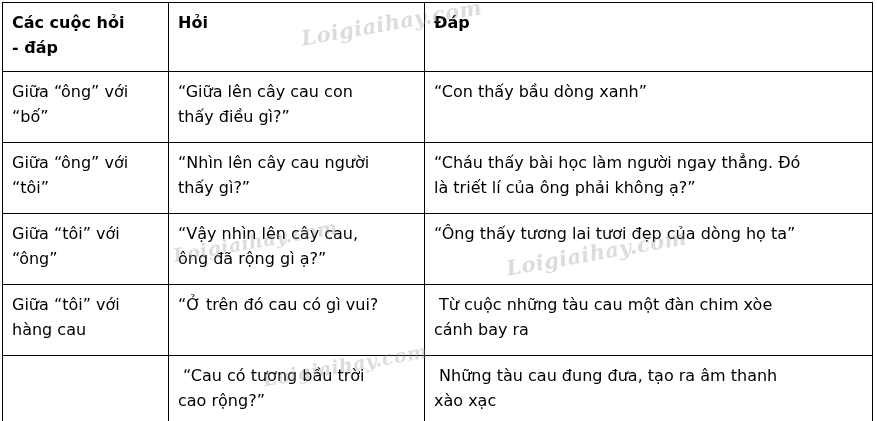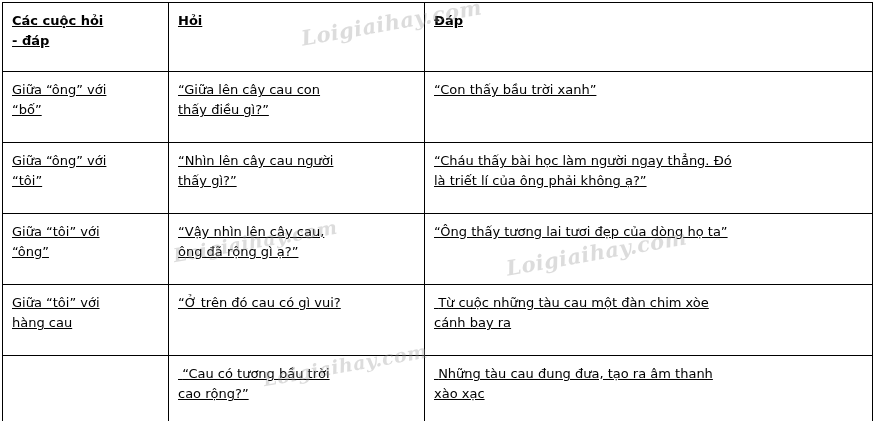--- a/index.html
+++ b/index.html
@@ -26,24 +26,23 @@
     width: 870px;
     margin: 2px 0 0 2px;
     position: relative;
     z-index: 2;
     background: transparent;
   }
   table.qa-table td {
     border: 1.5px solid #000000;
     vertical-align: top;
     padding: 8px 8px 8px 9px;
-    font-size: 13px;
+    font-size: 16px;
     line-height: 1.55;
     background: transparent;
-    text-decoration: underline;
   }
   col.c1 { width: 166px; }
   col.c2 { width: 256px; }
   col.c3 { width: 448px; }
 
   .header-row td {
     font-weight: bold;
     text-align: left;
     padding-top: 7px;
     padding-bottom: 7px;
@@ -113,21 +112,21 @@
       <tr class="row-a">
         <td>
           <span class="cell-line">Giữa “ông” với</span>
           <span class="cell-line">“bố”</span>
         </td>
         <td>
           <span class="cell-line">“Giữa lên cây cau con</span>
           <span class="cell-line">thấy điều gì?”</span>
         </td>
         <td>
-          <span class="cell-line">“Con thấy bầu trời xanh”</span>
+          <span class="cell-line">“Con thấy bầu dòng xanh”</span>
           <span class="cell-line"></span>
         </td>
       </tr>
 
       <tr class="row-b">
         <td>
           <span class="cell-line">Giữa “ông” với</span>
           <span class="cell-line">“tôi”</span>
         </td>
         <td>

